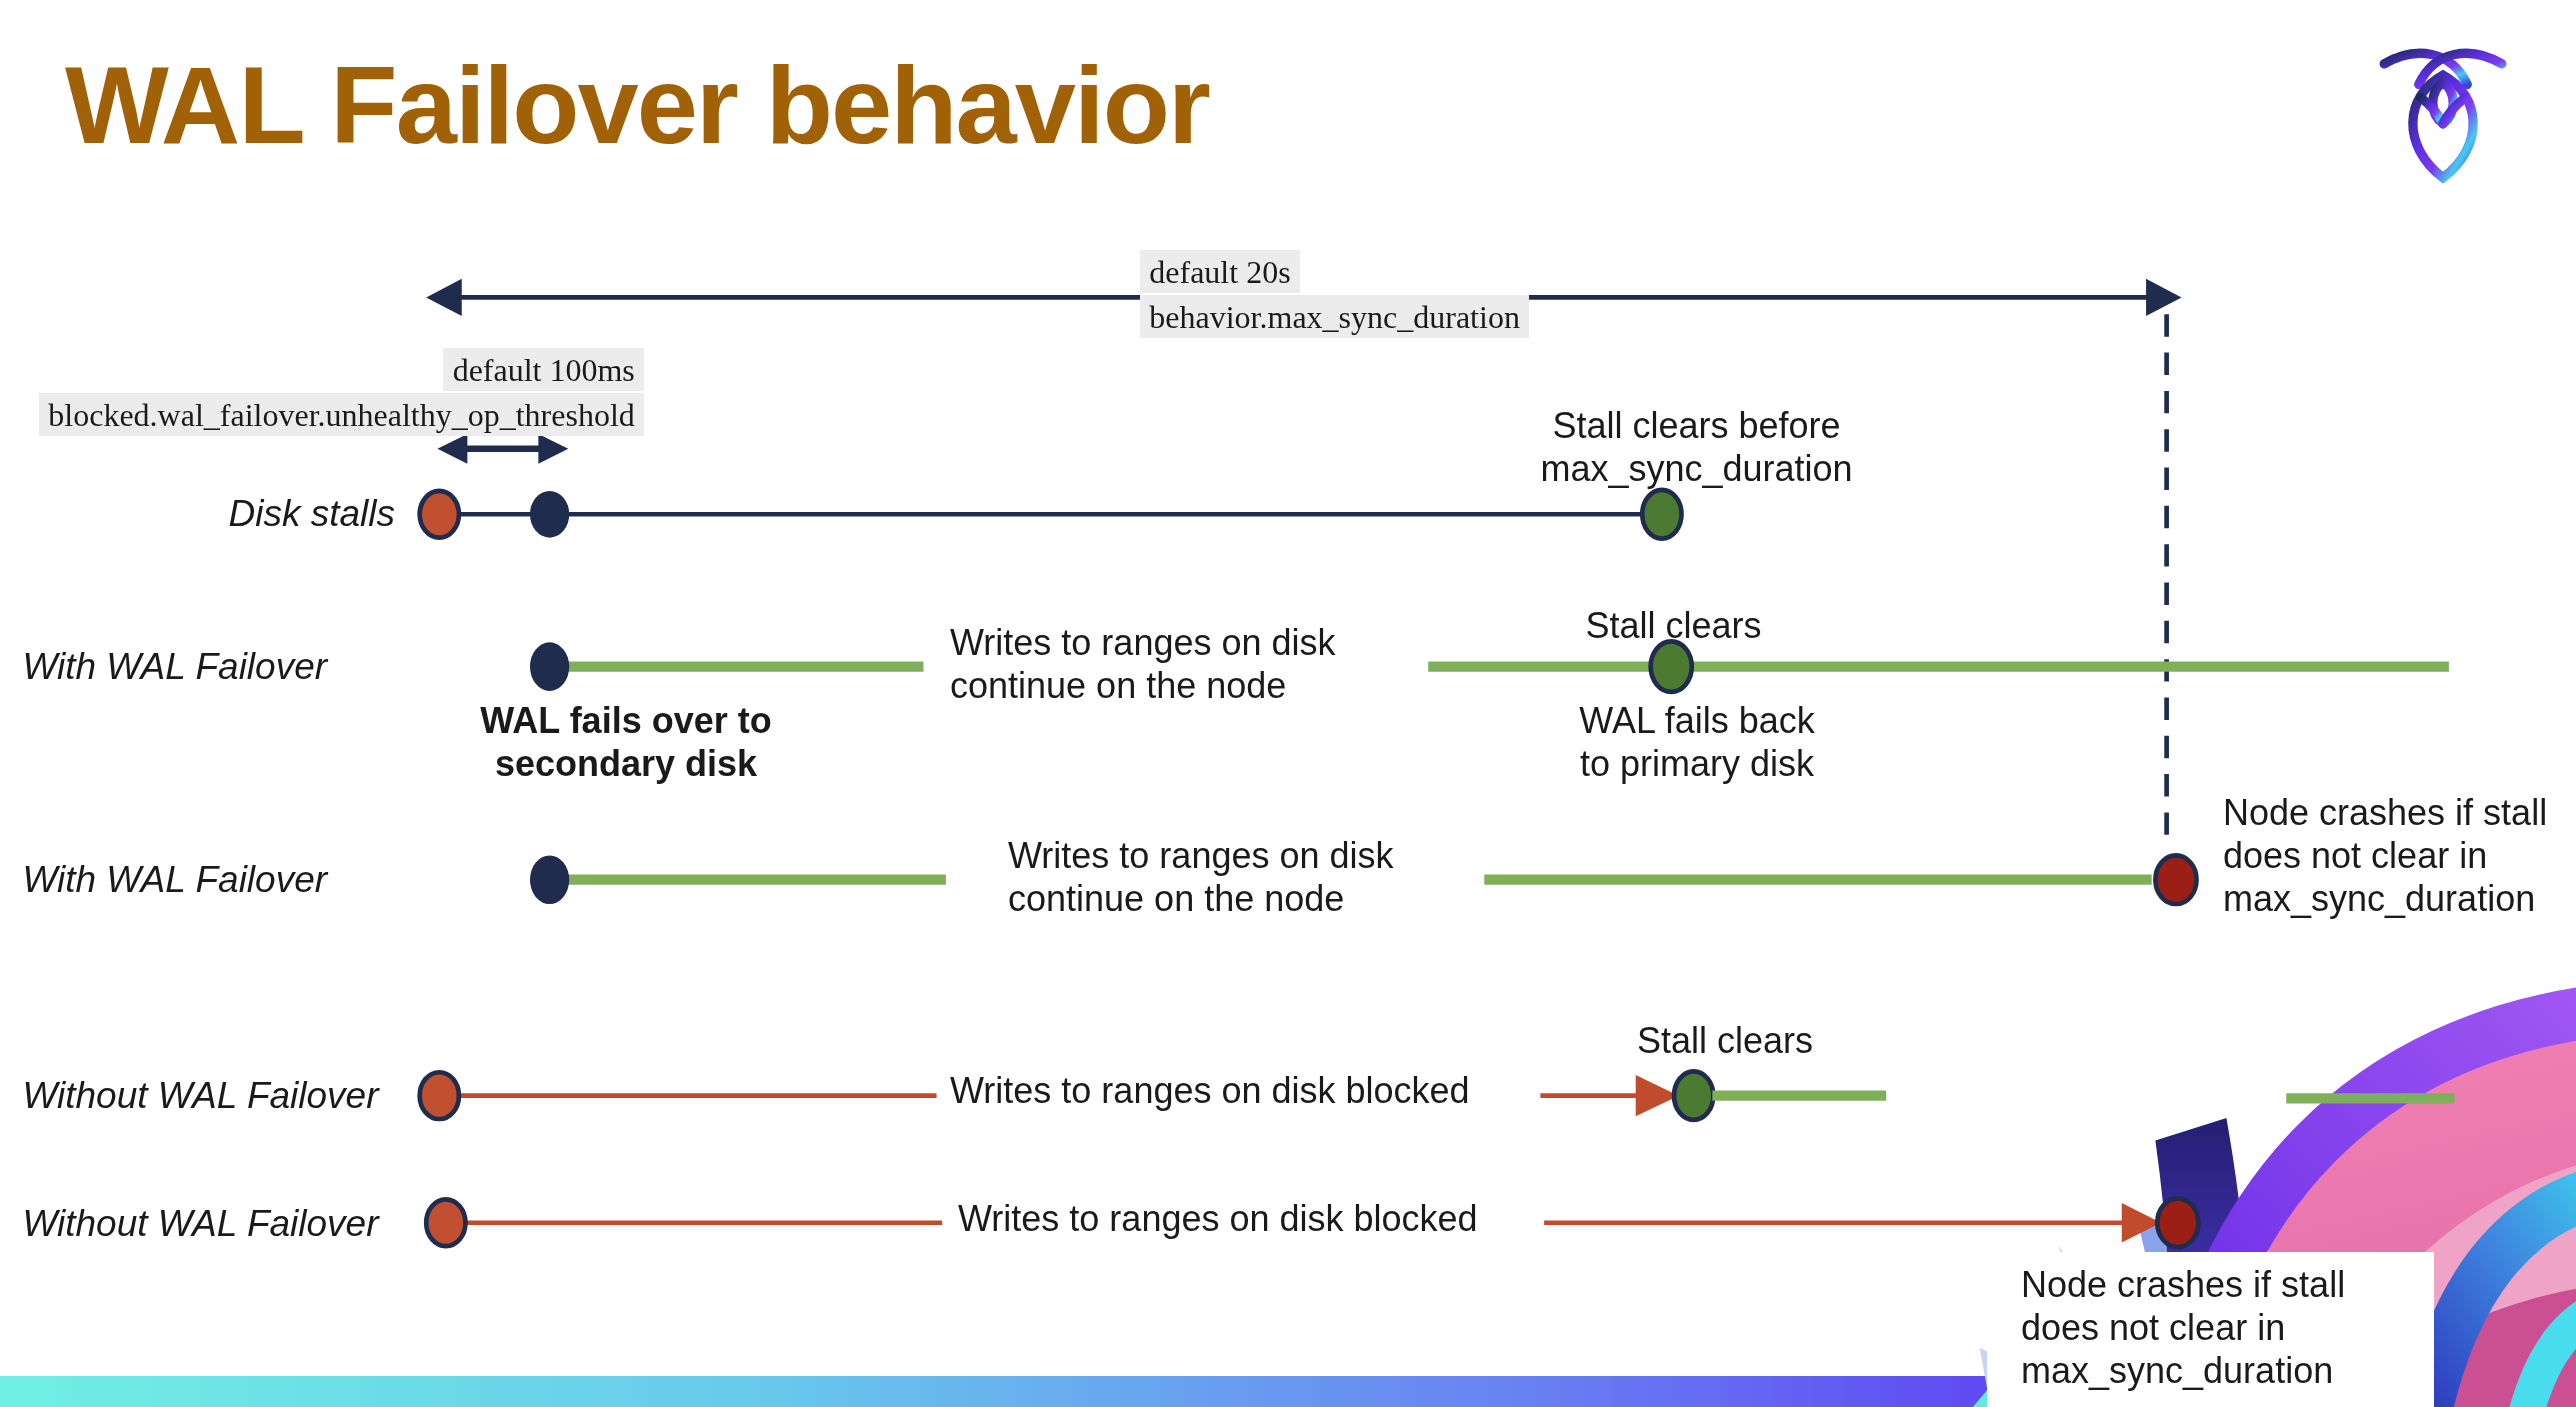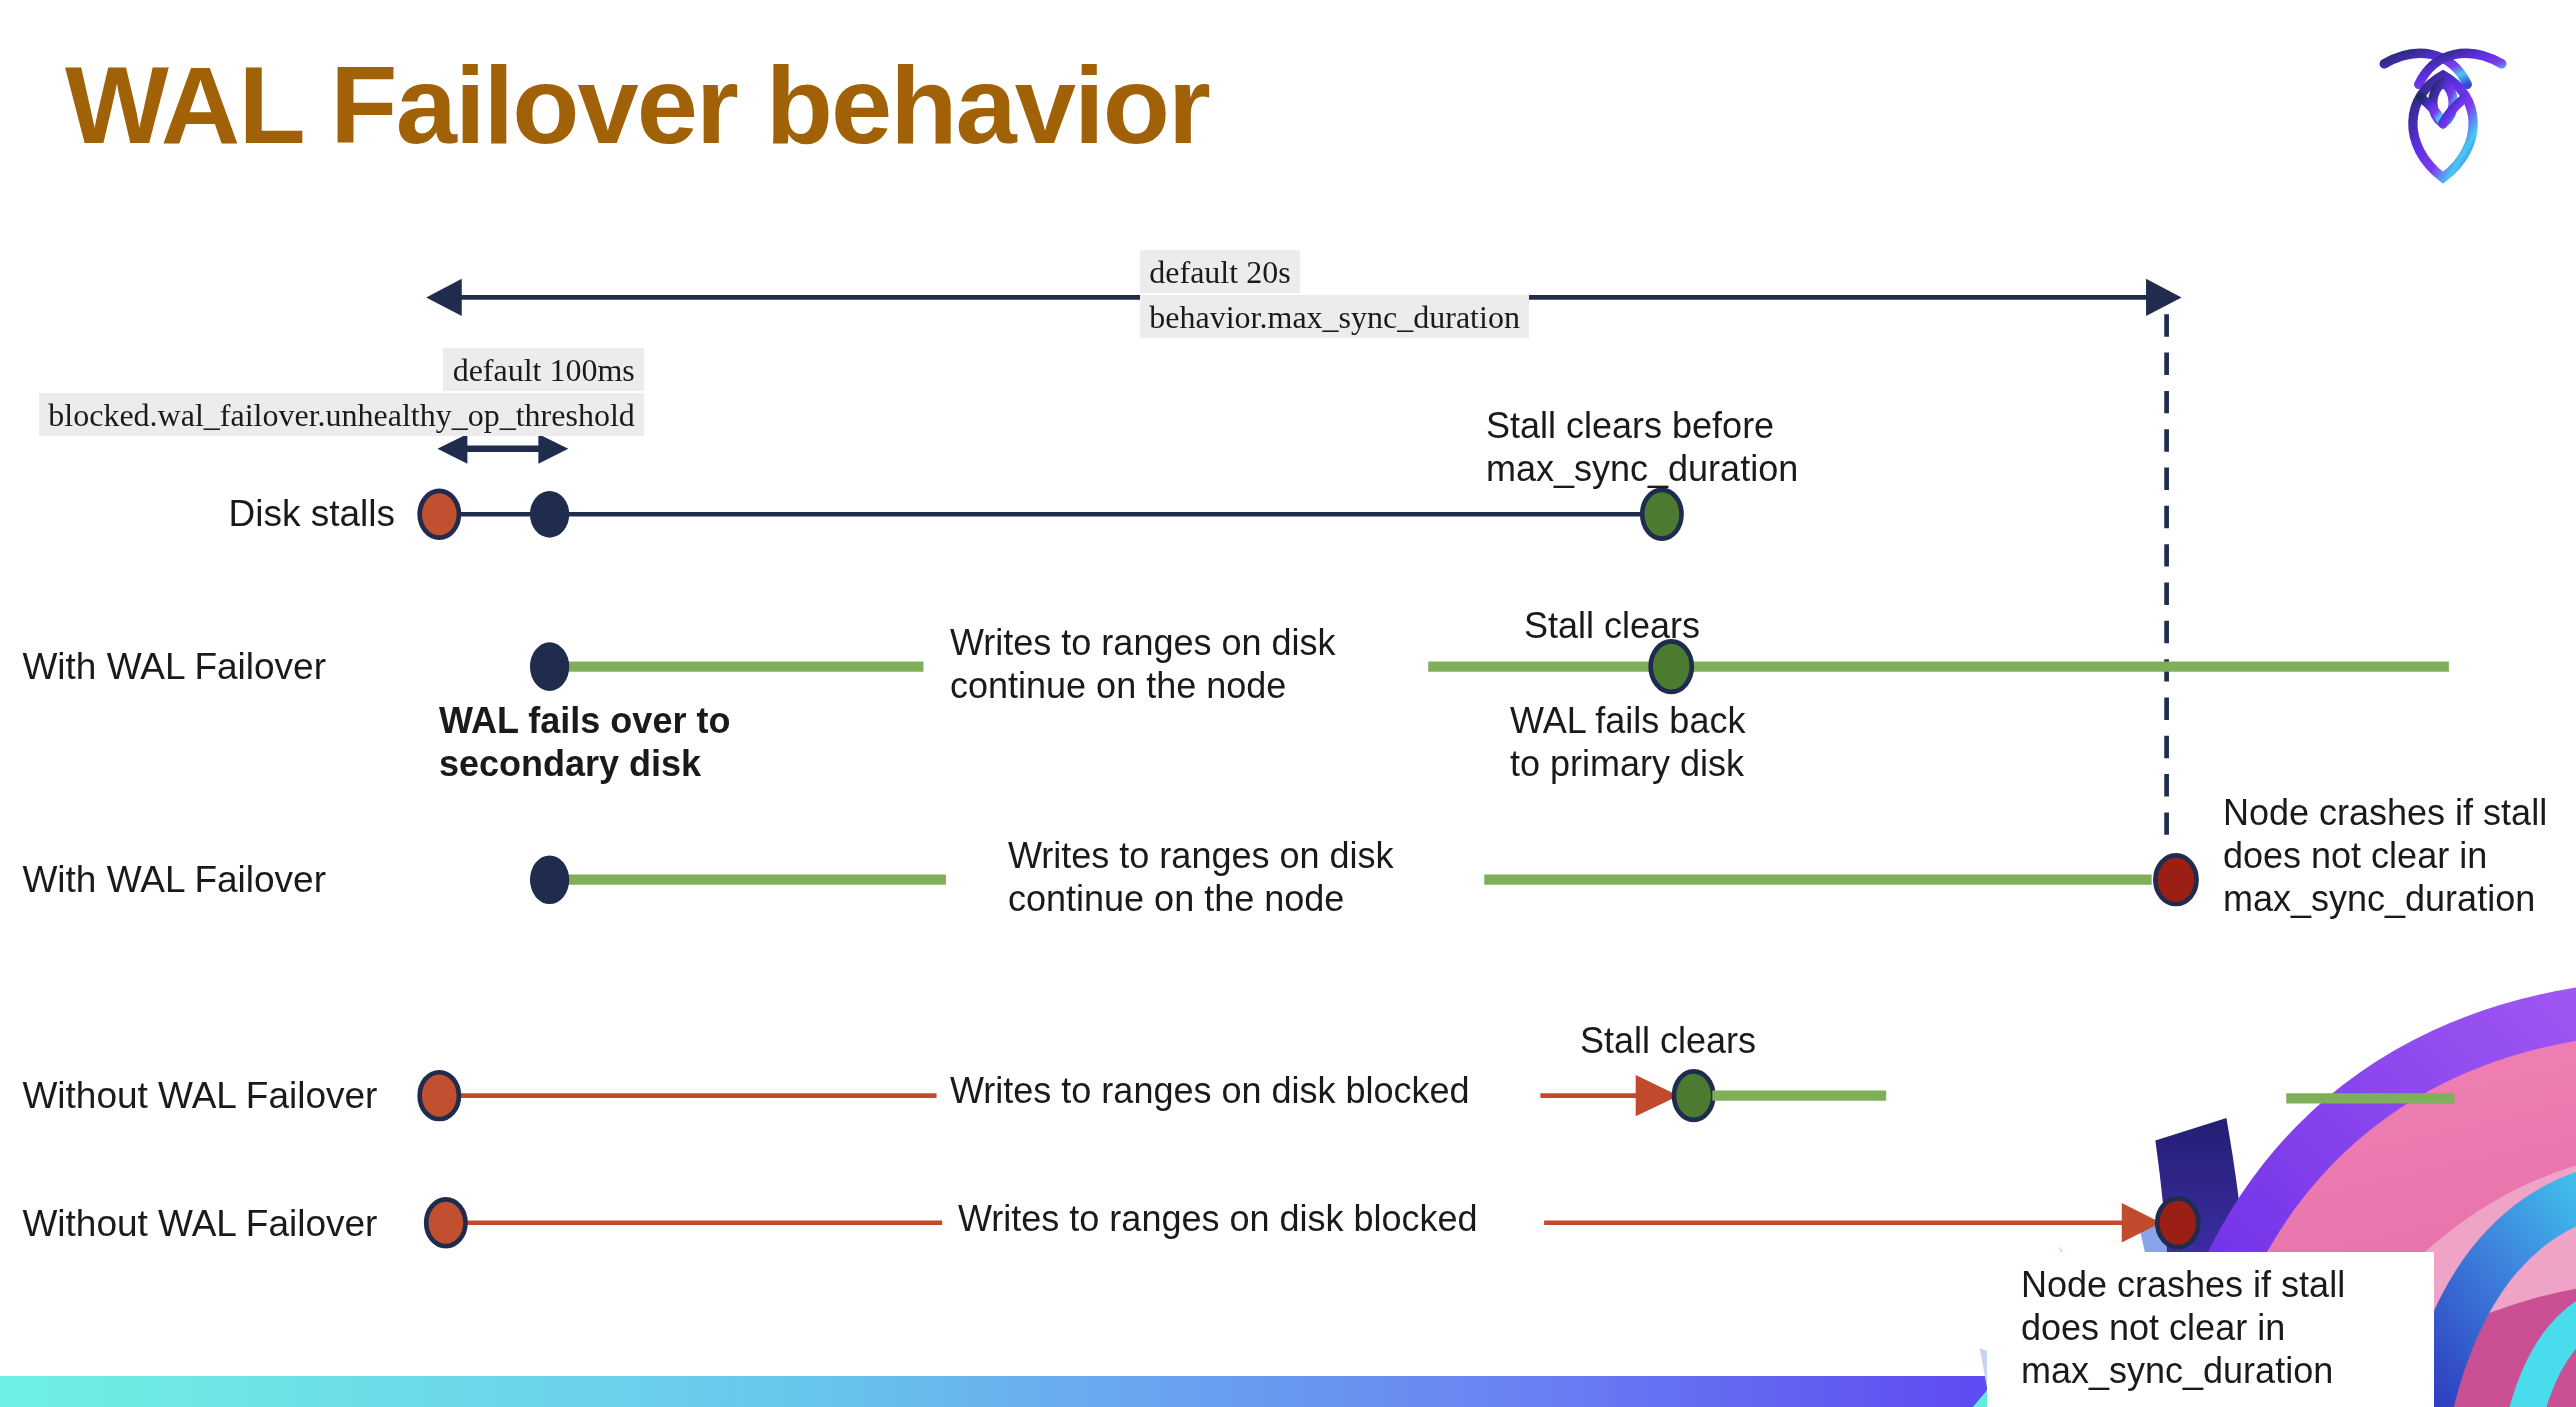--- a/index.html
+++ b/index.html
@@ -19,22 +19,22 @@
 
   
   .artwork{position:absolute;left:1860px;top:916px;width:716px;height:492px;z-index:2;}
 
   .bottom-bar{position:absolute;left:0;bottom:0;width:2576px;height:32px;z-index:1;
     background:linear-gradient(90deg,var(--bar_start) 0%,#68c8ec 30%,#687ff2 60%,#5c3bf2 82%,var(--bar_end) 100%);}
 
   .lines-layer{position:absolute;left:0;top:0;width:2576px;height:1408px;z-index:4;}
 
   .txt{position:absolute;z-index:5;font-size:36px;line-height:43px;white-space:pre-line;}
-  .row-label{font-size:37px;}
-  .center{}
+  .row-label{font-size:37px;font-style:italic;}
+  .center{text-align:center;}
   .right{text-align:right;}
 
   .code-label{position:absolute;z-index:5;font-family:Liberation Serif, serif;
     font-size:32px;line-height:32px;}
   .code-label span{display:inline-block;background:var(--code_bg);padding:5.6px 9.3px;}
   .code-label .l2{margin-top:1.9px;}
 
   .note-box{position:absolute;left:1987px;top:1252px;width:447px;height:155px;
     background:#ffffff;z-index:3;}
   .note-box .txt{position:absolute;left:34px;top:11.2px;}

